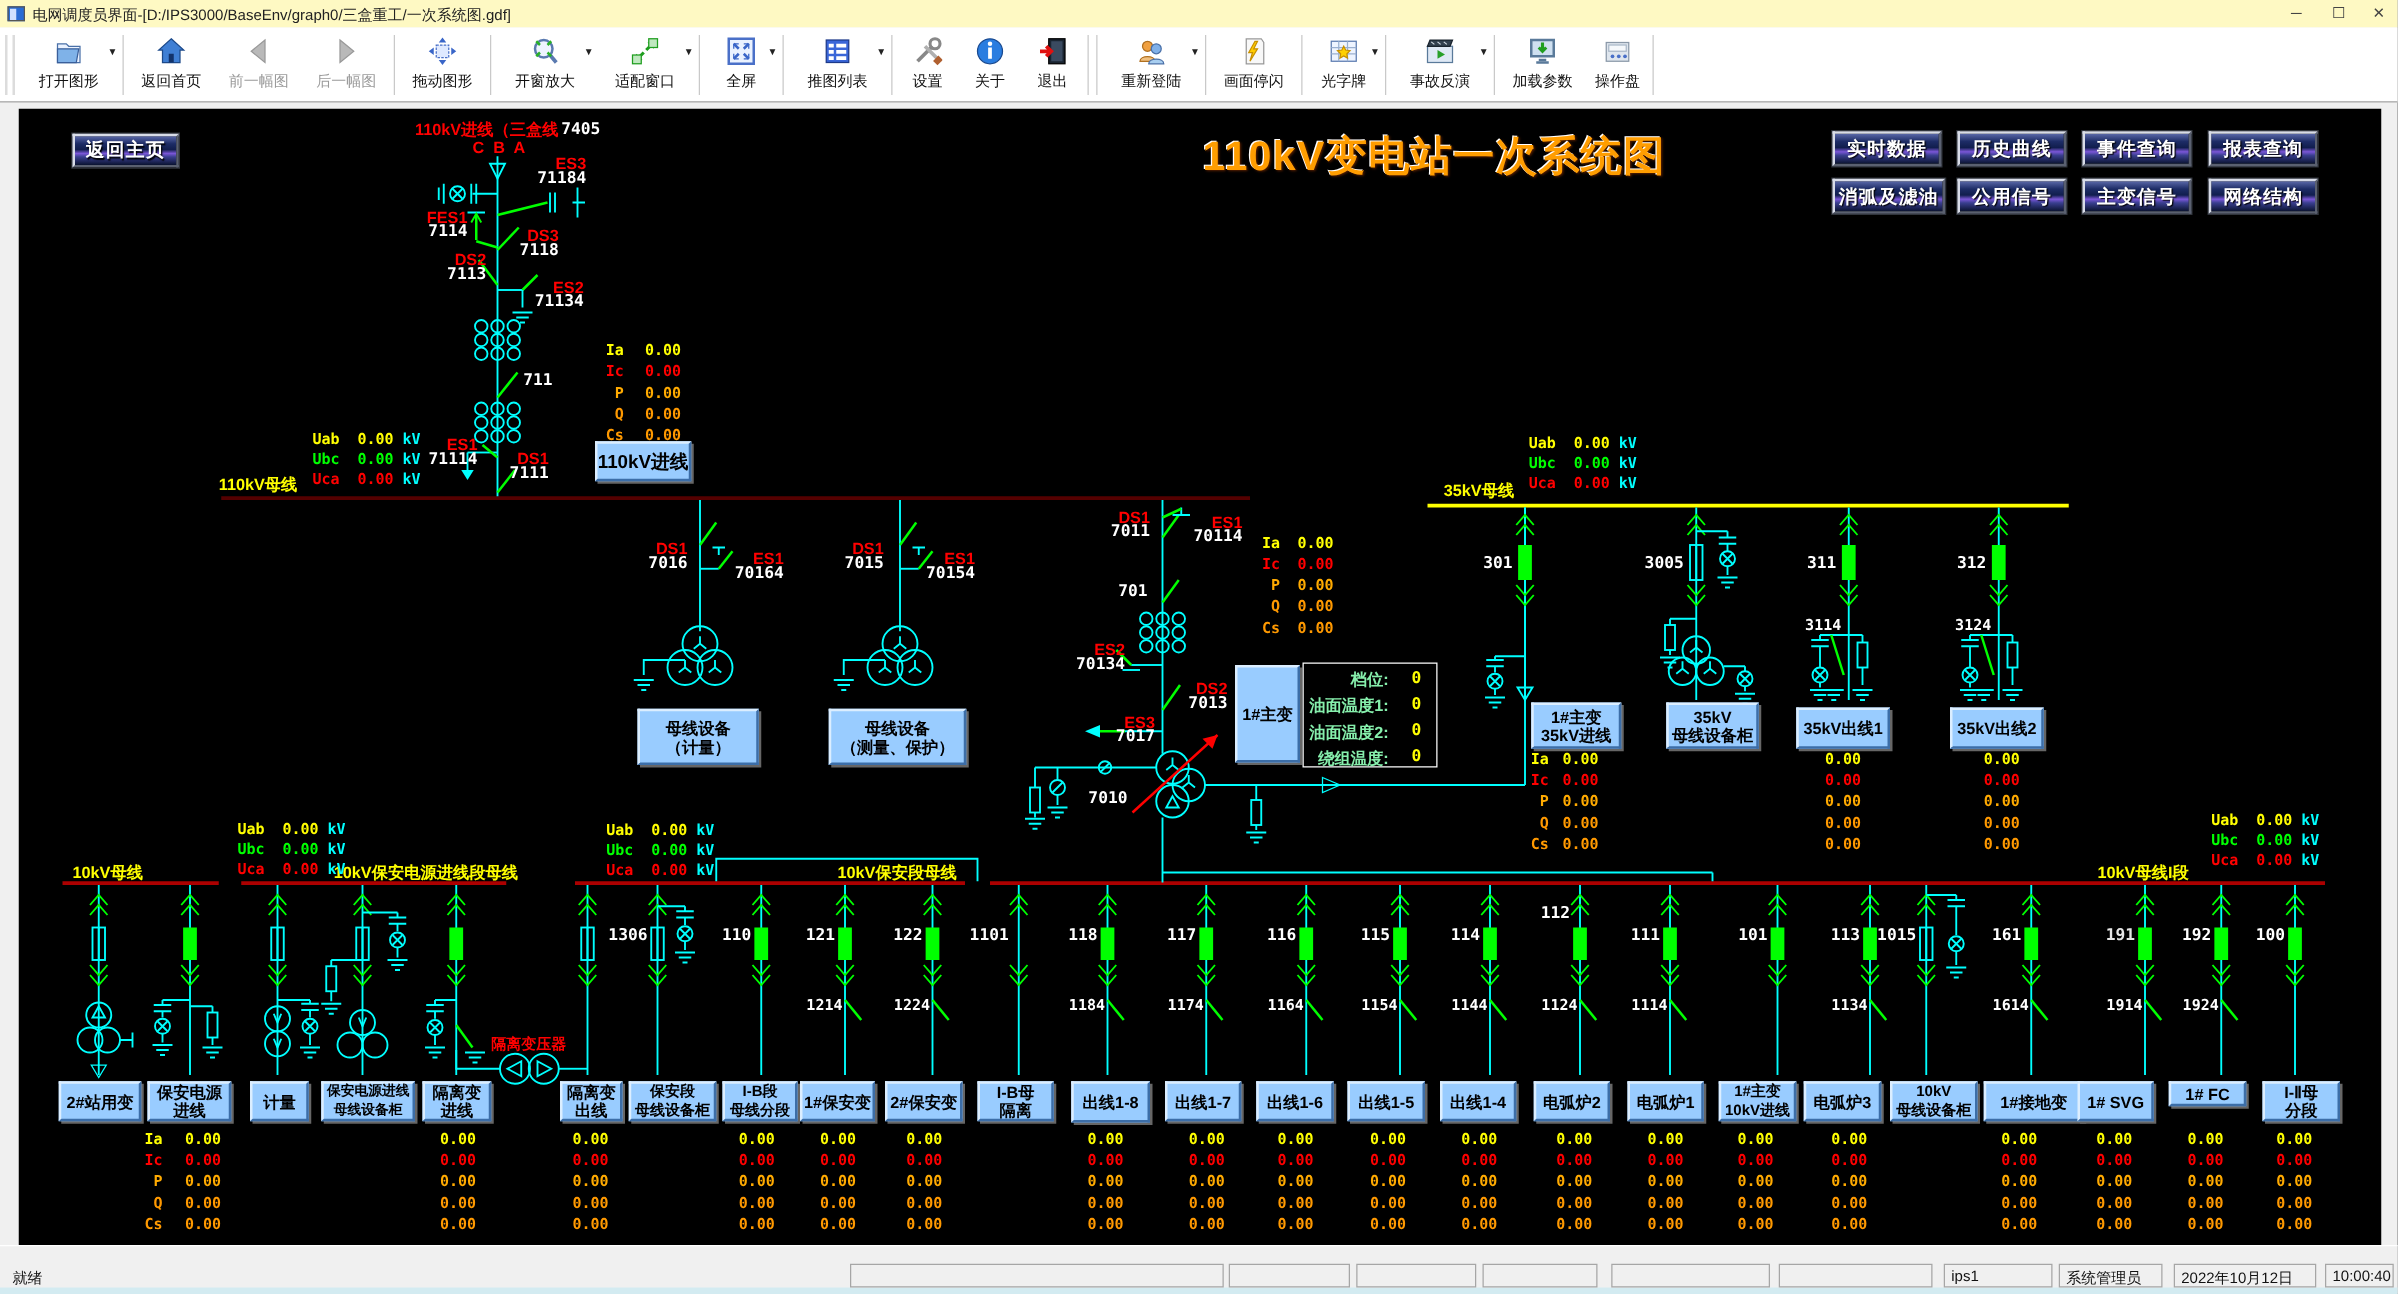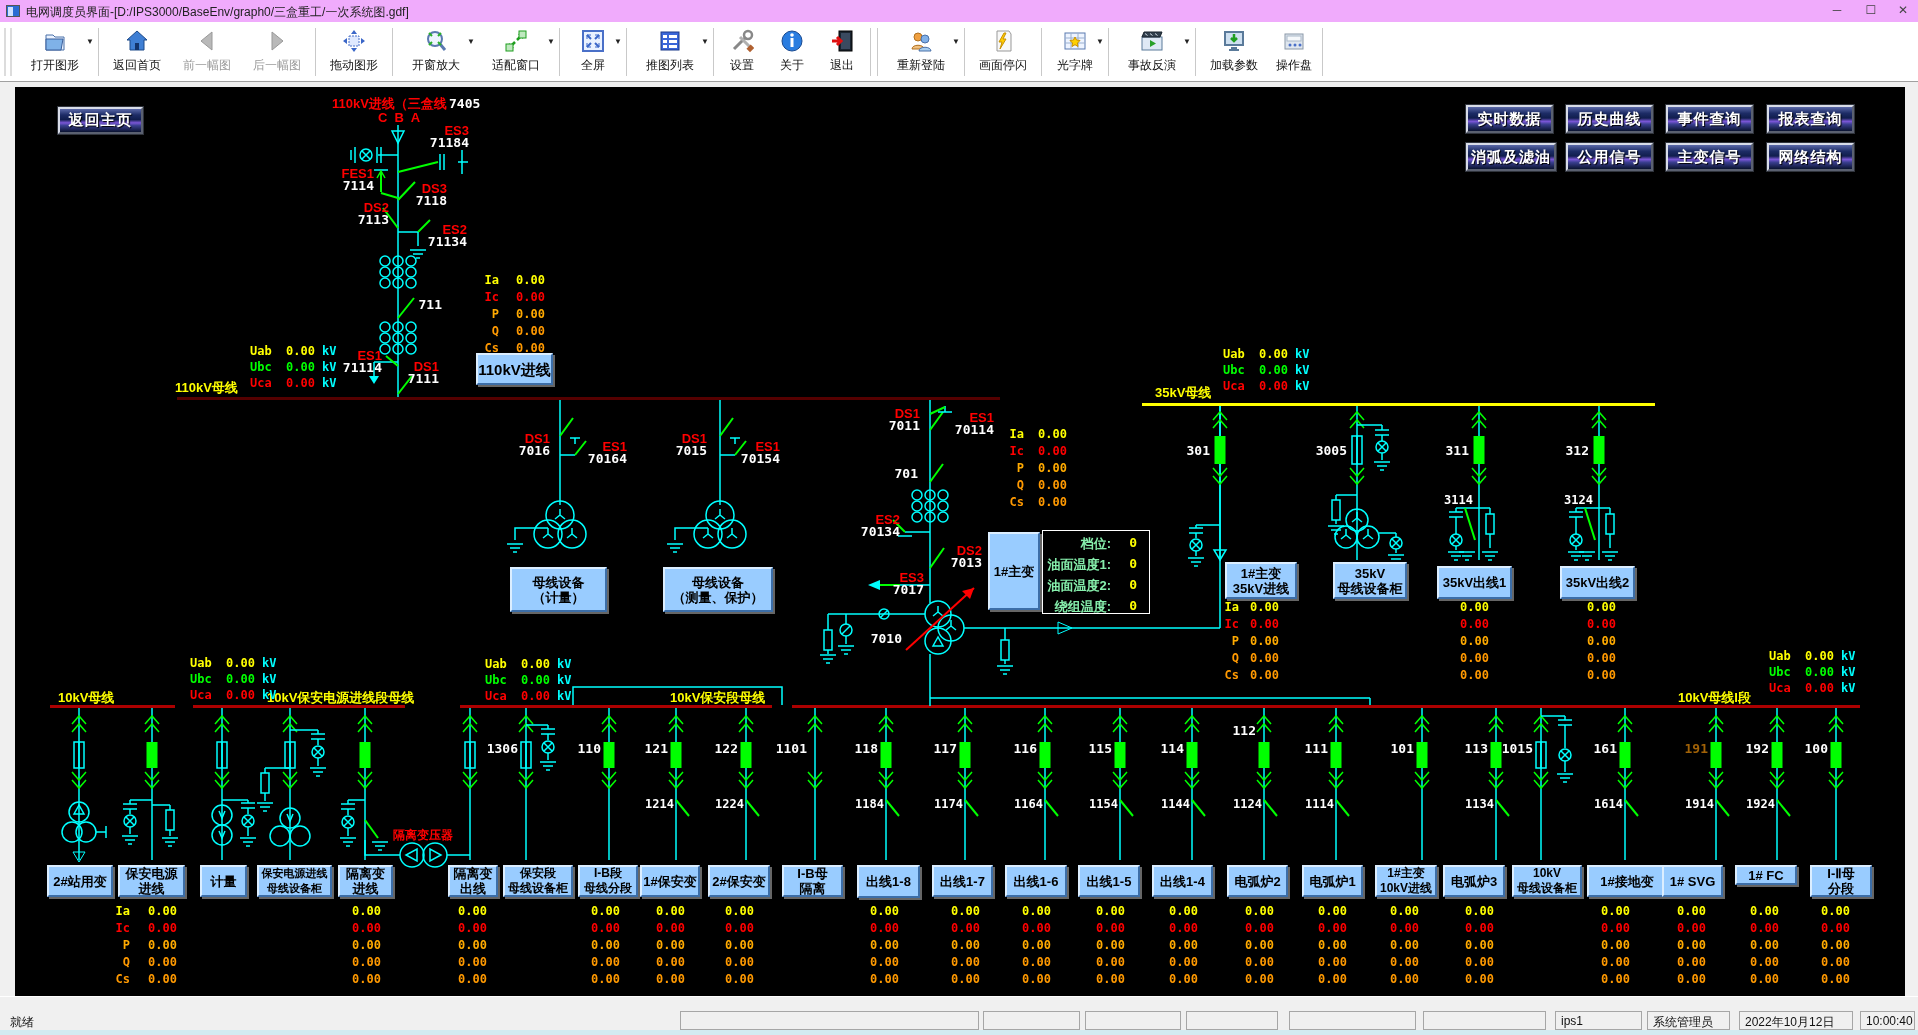--- a/index.html
+++ b/index.html
@@ -1,18 +1,18 @@
 <!DOCTYPE html>
 <html><head>
 <meta charset="utf-8">
 <style>
   * { margin:0; padding:0; box-sizing:border-box; }
   html,body { width:1918px; height:1035px; overflow:hidden; background:#f0f0f0;
     font-family:"Liberation Sans", sans-serif; }
-  #titlebar { position:absolute; left:0; top:0; width:1918px; height:22px; background:#f0abfc; }
+  #titlebar { position:absolute; left:0; top:0; width:1918px; height:22px; background:#fef9c3; }
   #title-icon { position:absolute; left:6px; top:5px; width:14px; height:12px; background:#2a6cd4; border:1px solid #555; }
   #title-icon::after{ content:""; position:absolute; left:1px; top:1px; width:5px; height:9px; background:#cfe0ff; }
   #title-text { position:absolute; left:26px; top:4px; font-size:12px; color:#222; }
   .winctl { position:absolute; top:0px; width:30px; height:20px; text-align:center; font-size:12px; color:#444; line-height:20px; }
   #toolbar { position:absolute; left:0; top:22px; width:1918px; height:60px; background:#ffffff; border-bottom:1px solid #a0a0a0; display:flex; align-items:center; }
   #grip { width:8px; height:48px; border-left:2px solid #dcdcdc; border-right:2px solid #dcdcdc; margin:0 3px 0 4px; }
   .tsep { width:0px; height:48px; border-left:1px solid #c9c9c9; margin:0 3px; }
   .tbtn { position:relative; height:54px; display:flex; flex-direction:column; align-items:center; justify-content:flex-start; padding-top:3px; }
   .ticon { width:26px; height:26px; display:flex; align-items:center; justify-content:center; }
   .tlabel { font-size:12px; color:#111; margin-top:3px; white-space:nowrap; }
@@ -702,20 +702,21 @@
       <path d="M540 762 H556 M543 766 H553 M546 770 H550" stroke="#00ffff" stroke-width="1.5" fill="none"></path>
       <path d="M1541 716 H1565 M1565 716 V720" stroke="#00ffff" stroke-width="1.5" fill="none"></path>
       <path d="M1558 720 H1572 M1558 725 H1572" stroke="#00ffff" stroke-width="1.5" fill="none"></path>
       <path d="M1565 725 V748" stroke="#00ffff" stroke-width="1.5" fill="none"></path>
       <circle cx="1565" cy="755" r="6" stroke="#00ffff" fill="none" stroke-width="1.5"></circle>
       <path d="M1561 751 L1569 759 M1561 759 L1569 751" stroke="#00ffff" stroke-width="1.5" fill="none"></path>
       <path d="M1565 761 V772" stroke="#00ffff" stroke-width="1.5" fill="none"></path>
       <path d="M1557 774 H1573 M1560 778 H1570 M1563 782 H1567" stroke="#00ffff" stroke-width="1.5" fill="none"></path>
       <path d="M573 705 V687 H782 V705" stroke="#00ffff" stroke-width="1.5" fill="none"></path>
     </svg>
+    <div class="abs" style="left: 947px; font-size: 33px; font-weight: bold; color: rgb(255, 157, 0); letter-spacing: 1px; top: 16px; text-shadow: rgb(255, 255, 255) -1px -1px 0px, rgb(90, 32, 0) 1px 1px 2px;">110kV变电站一次系统图</div>
     <div class="navbtn" style="left: 43px; top: 20px; width: 85px; height: 27px;">返回主页</div>
     <div class="navbtn" style="left: 1451px; top: 18px; width: 87px; height: 28px; font-size: 15px;">实时数据</div>
     <div class="navbtn" style="left: 1551px; top: 18px; width: 87px; height: 28px; font-size: 15px;">历史曲线</div>
     <div class="navbtn" style="left: 1651px; top: 18px; width: 87px; height: 28px; font-size: 15px;">事件查询</div>
     <div class="navbtn" style="left: 1752px; top: 18px; width: 87px; height: 28px; font-size: 15px;">报表查询</div>
     <div class="navbtn" style="left: 1451px; top: 56px; width: 90px; height: 28px; font-size: 15px;">消弧及滤油</div>
     <div class="navbtn" style="left: 1551px; top: 56px; width: 87px; height: 28px; font-size: 15px;">公用信号</div>
     <div class="navbtn" style="left: 1651px; top: 56px; width: 87px; height: 28px; font-size: 15px;">主变信号</div>
     <div class="navbtn" style="left: 1752px; top: 56px; width: 87px; height: 28px; font-size: 15px;">网络结构</div>
     <div class="cabbtn" style="left: 461px; top: 266px; width: 77px; height: 32px; font-size: 15px;">110kV进线</div>
@@ -868,21 +869,21 @@
     <div class="dtxt mono" style="left: auto; top: 637px; right: 649px; color: rgb(255, 255, 255);">112</div>
     <div class="dtxt mono" style="left: auto; top: 711px; right: 643px; color: rgb(255, 255, 255); font-size: 12px;">1124</div>
     <div class="dtxt mono" style="left: auto; top: 655px; right: 577px; color: rgb(255, 255, 255);">111</div>
     <div class="dtxt mono" style="left: auto; top: 711px; right: 571px; color: rgb(255, 255, 255); font-size: 12px;">1114</div>
     <div class="dtxt mono" style="left: auto; top: 655px; right: 491px; color: rgb(255, 255, 255);">101</div>
     <div class="dtxt mono" style="left: auto; top: 655px; right: 417px; color: rgb(255, 255, 255);">113</div>
     <div class="dtxt mono" style="left: auto; top: 711px; right: 411px; color: rgb(255, 255, 255); font-size: 12px;">1134</div>
     <div class="dtxt mono" style="left: auto; top: 655px; right: 372px; color: rgb(255, 255, 255);">1015</div>
     <div class="dtxt mono" style="left: auto; top: 655px; right: 288px; color: rgb(255, 255, 255);">161</div>
     <div class="dtxt mono" style="left: auto; top: 711px; right: 282px; color: rgb(255, 255, 255); font-size: 12px;">1614</div>
-    <div class="dtxt mono" style="left: auto; top: 655px; right: 197px; color: #a16207;">191</div>
+    <div class="dtxt mono" style="left: auto; top: 655px; right: 197px; color: #e5e5e5;">191</div>
     <div class="dtxt mono" style="left: auto; top: 711px; right: 191px; color: rgb(255, 255, 255); font-size: 12px;">1914</div>
     <div class="dtxt mono" style="left: auto; top: 655px; right: 136px; color: rgb(255, 255, 255);">192</div>
     <div class="dtxt mono" style="left: auto; top: 711px; right: 130px; color: rgb(255, 255, 255); font-size: 12px;">1924</div>
     <div class="dtxt mono" style="left: auto; top: 655px; right: 77px; color: rgb(255, 255, 255);">100</div>
     <div class="dtxt mono" style="left: auto; top: 357px; right: 695px; color: rgb(255, 255, 255);">301</div>
     <div class="dtxt mono" style="left: auto; top: 357px; right: 558px; color: rgb(255, 255, 255);">3005</div>
     <div class="dtxt mono" style="left: auto; top: 357px; right: 436px; color: rgb(255, 255, 255);">311</div>
     <div class="dtxt mono" style="left: auto; top: 407px; right: 432px; color: rgb(255, 255, 255); font-size: 12px;">3114</div>
     <div class="dtxt mono" style="left: auto; top: 357px; right: 316px; color: rgb(255, 255, 255);">312</div>
     <div class="dtxt mono" style="left: auto; top: 407px; right: 312px; color: rgb(255, 255, 255); font-size: 12px;">3124</div>

